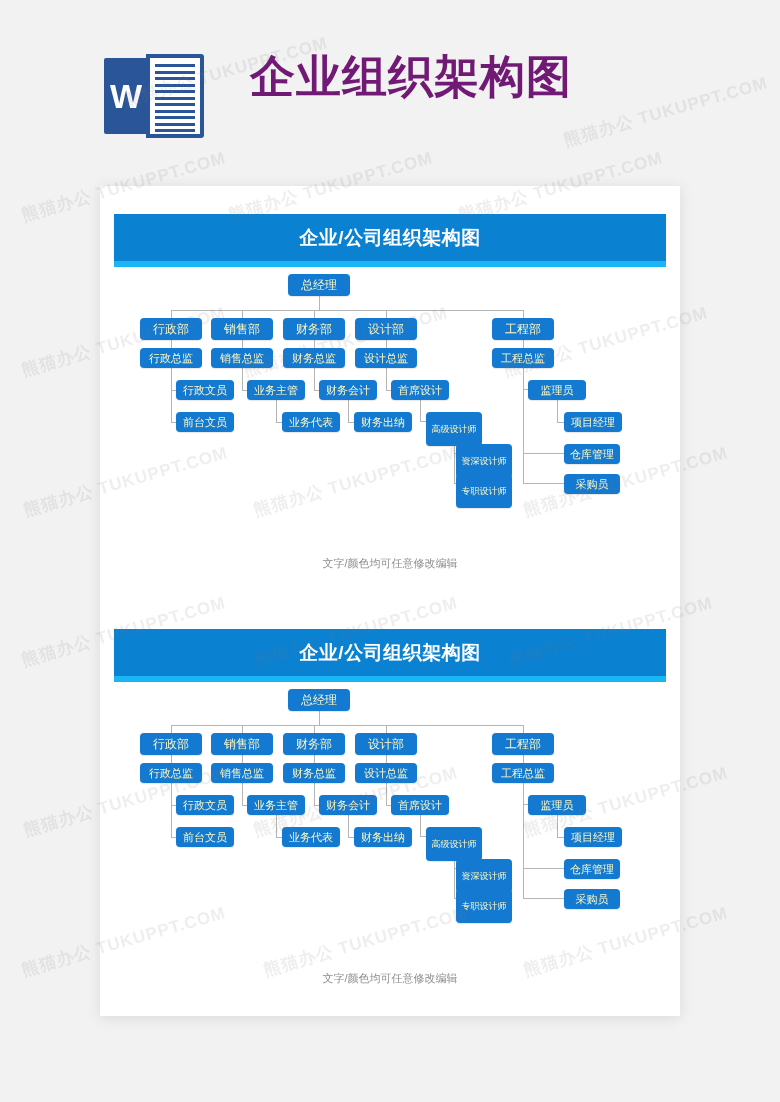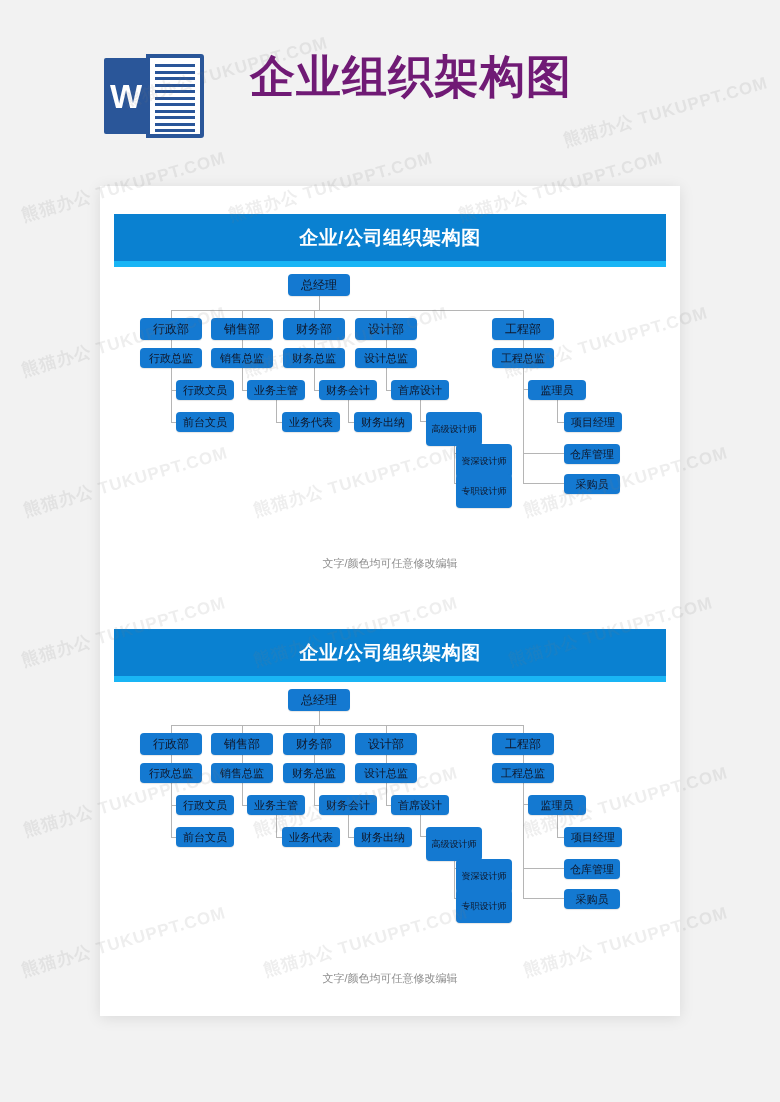--- a/index.html
+++ b/index.html
@@ -66,21 +66,21 @@
 
   .canvas{position:absolute;left:0;top:86px;width:580px;height:280px;}
 
   
   .ln{position:absolute;background:#b5b5b5;}
   .lnv{width:1px;}
   .lnh{height:1px;}
 
   
   .node{
-    position:absolute;background:#1479d1;color:#0f172a;border-radius:4px;
+    position:absolute;background:#1479d1;color:#fef9c3;border-radius:4px;
     text-align:center;white-space:nowrap;font-weight:normal;
     display:flex;align-items:center;justify-content:center;
     box-shadow:0 1px 1px rgba(0,0,0,.10);
   }
   .n-lg{height:22px;font-size:12px;}
   .n-md{height:20px;font-size:11px;}
   .n-sm{height:34px;font-size:9px;}
 
   .footnote{
     position:absolute;left:0;top:370px;width:580px;text-align:center;

